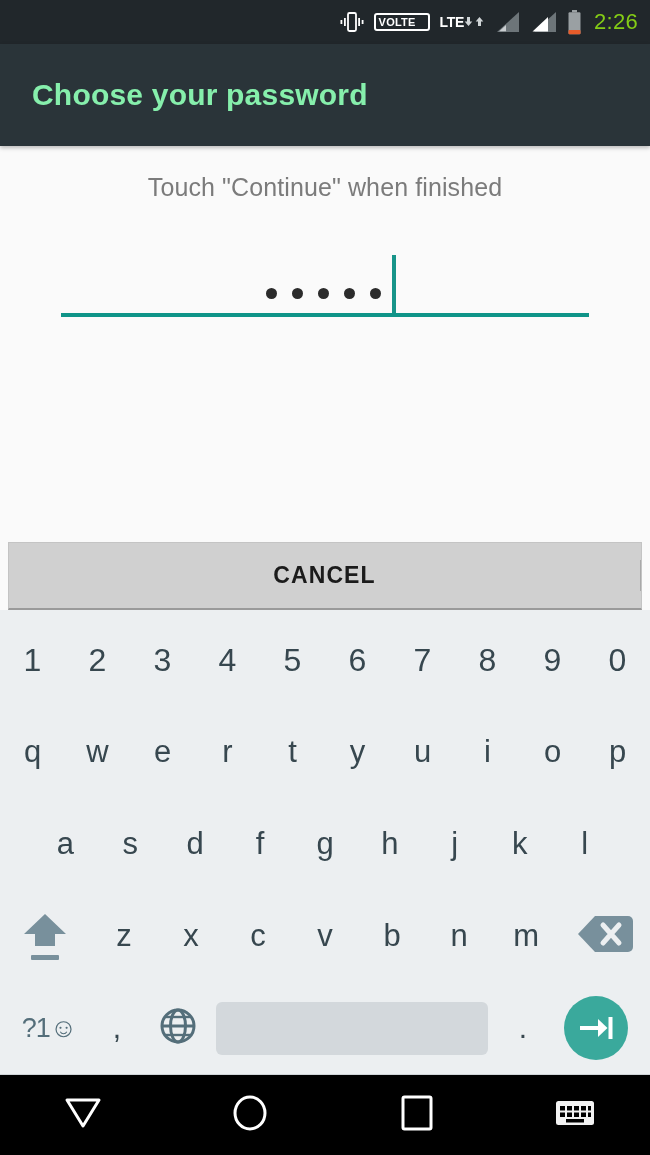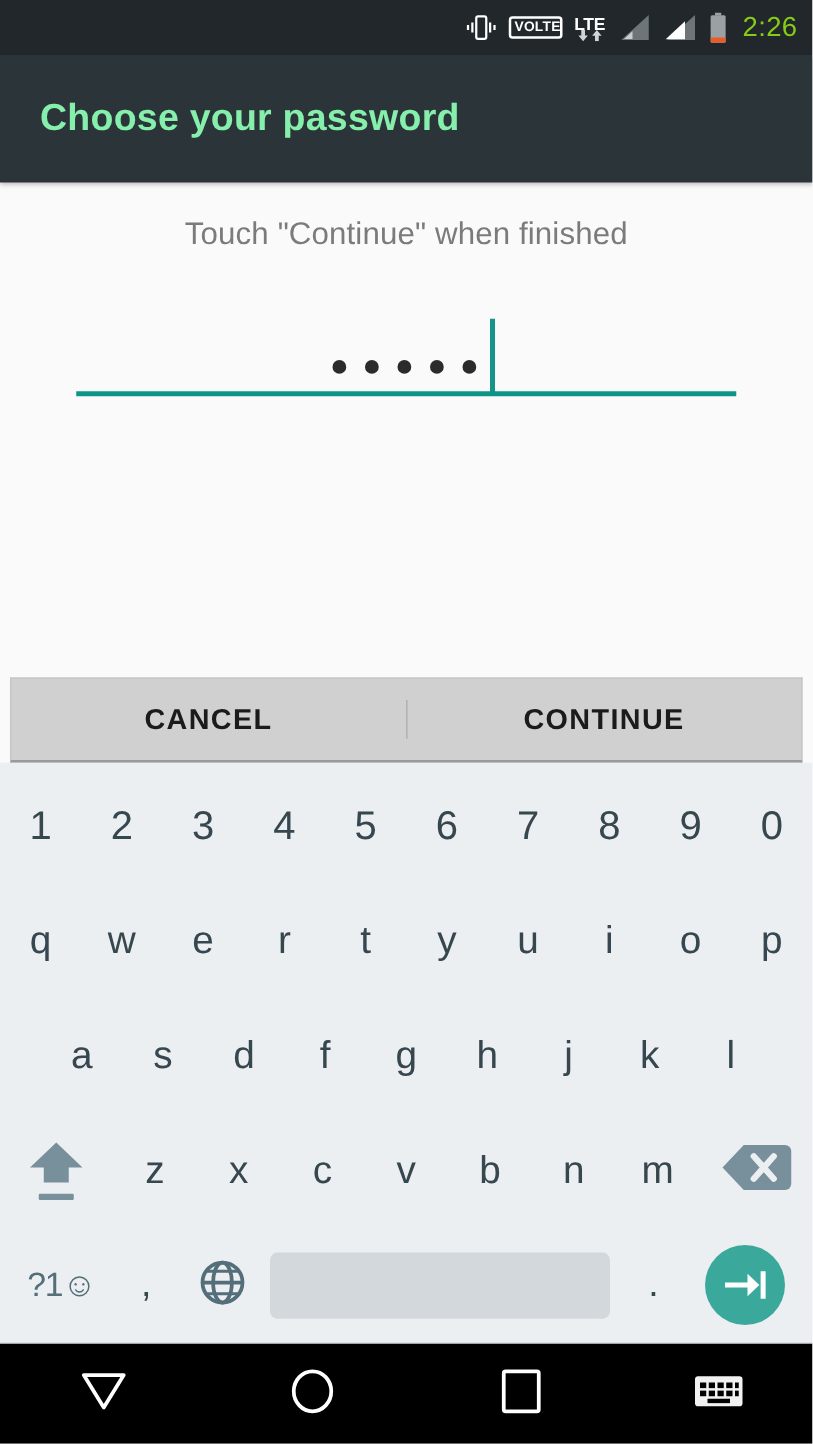--- a/index.html
+++ b/index.html
@@ -14,23 +14,23 @@
   
   .statusbar {
     height: 44px; background: #21272b; flex: 0 0 44px;
     display: flex; align-items: center; justify-content: flex-end;
     padding-right: 12px; gap: 9px;
   }
   .sb-icon { display: flex; align-items: center; justify-content: center; }
   .volte-badge {
     border: 2px solid #fff; border-radius: 3px; color: #fff;
     font-size: 11px; font-weight: bold; line-height: 1;
-    padding: 2px 0 1px 3px; letter-spacing: .2px;
-  }
-  .lte-wrap { display: flex; flex-direction: column; align-items: center; line-height: 1; }
+    padding: 2px 13px 1px 3px; letter-spacing: .2px;
+  }
+  .lte-wrap { display: flex; flex-direction: row; align-items: center; line-height: 1; }
   .lte-txt { color: #fff; font-size: 14px; font-weight: bold; letter-spacing: -.3px; }
   .lte-arrows { display: flex; gap: 2px; margin-top: -2px; }
   .sb-time { color: #84cc16; font-size: 22px; letter-spacing: .3px; margin-left: 3px; }
 
   
   .header {
     flex: 0 0 102px; background: #2a3439;
     display: flex; align-items: center; padding: 0 32px;
     box-shadow: 0 2px 4px rgba(0,0,0,.25);
     position: relative; z-index: 3;
@@ -186,21 +186,20 @@
         <span class="pw-dot"></span>
         <span class="pw-dot"></span>
       </div>
       <div class="pw-caret"></div>
       <div class="pw-underline"></div>
     </div>
 
     <div class="actionbar">
       <div class="act-btn">CANCEL</div>
       <div class="act-divider"></div>
-      <div class="act-btn">CONTINUE</div>
     </div>
   </div>
 
   <div class="keyboard">
 
     <div class="kb-row">
       <div class="key num">1</div>
       <div class="key num">2</div>
       <div class="key num">3</div>
       <div class="key num">4</div>

